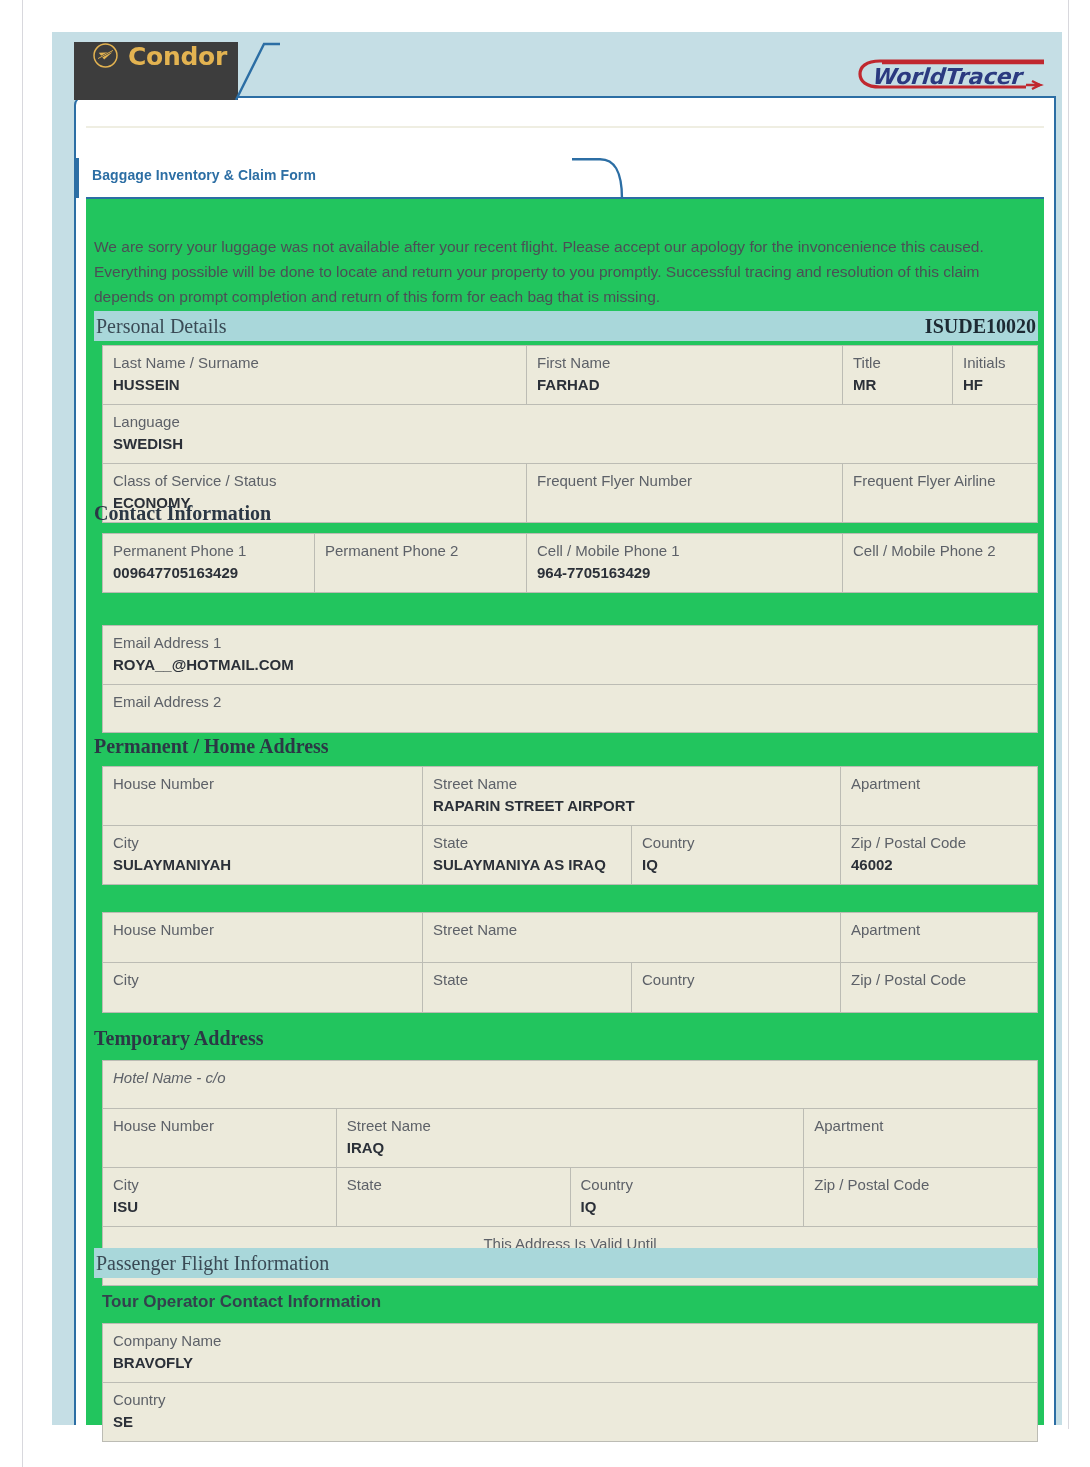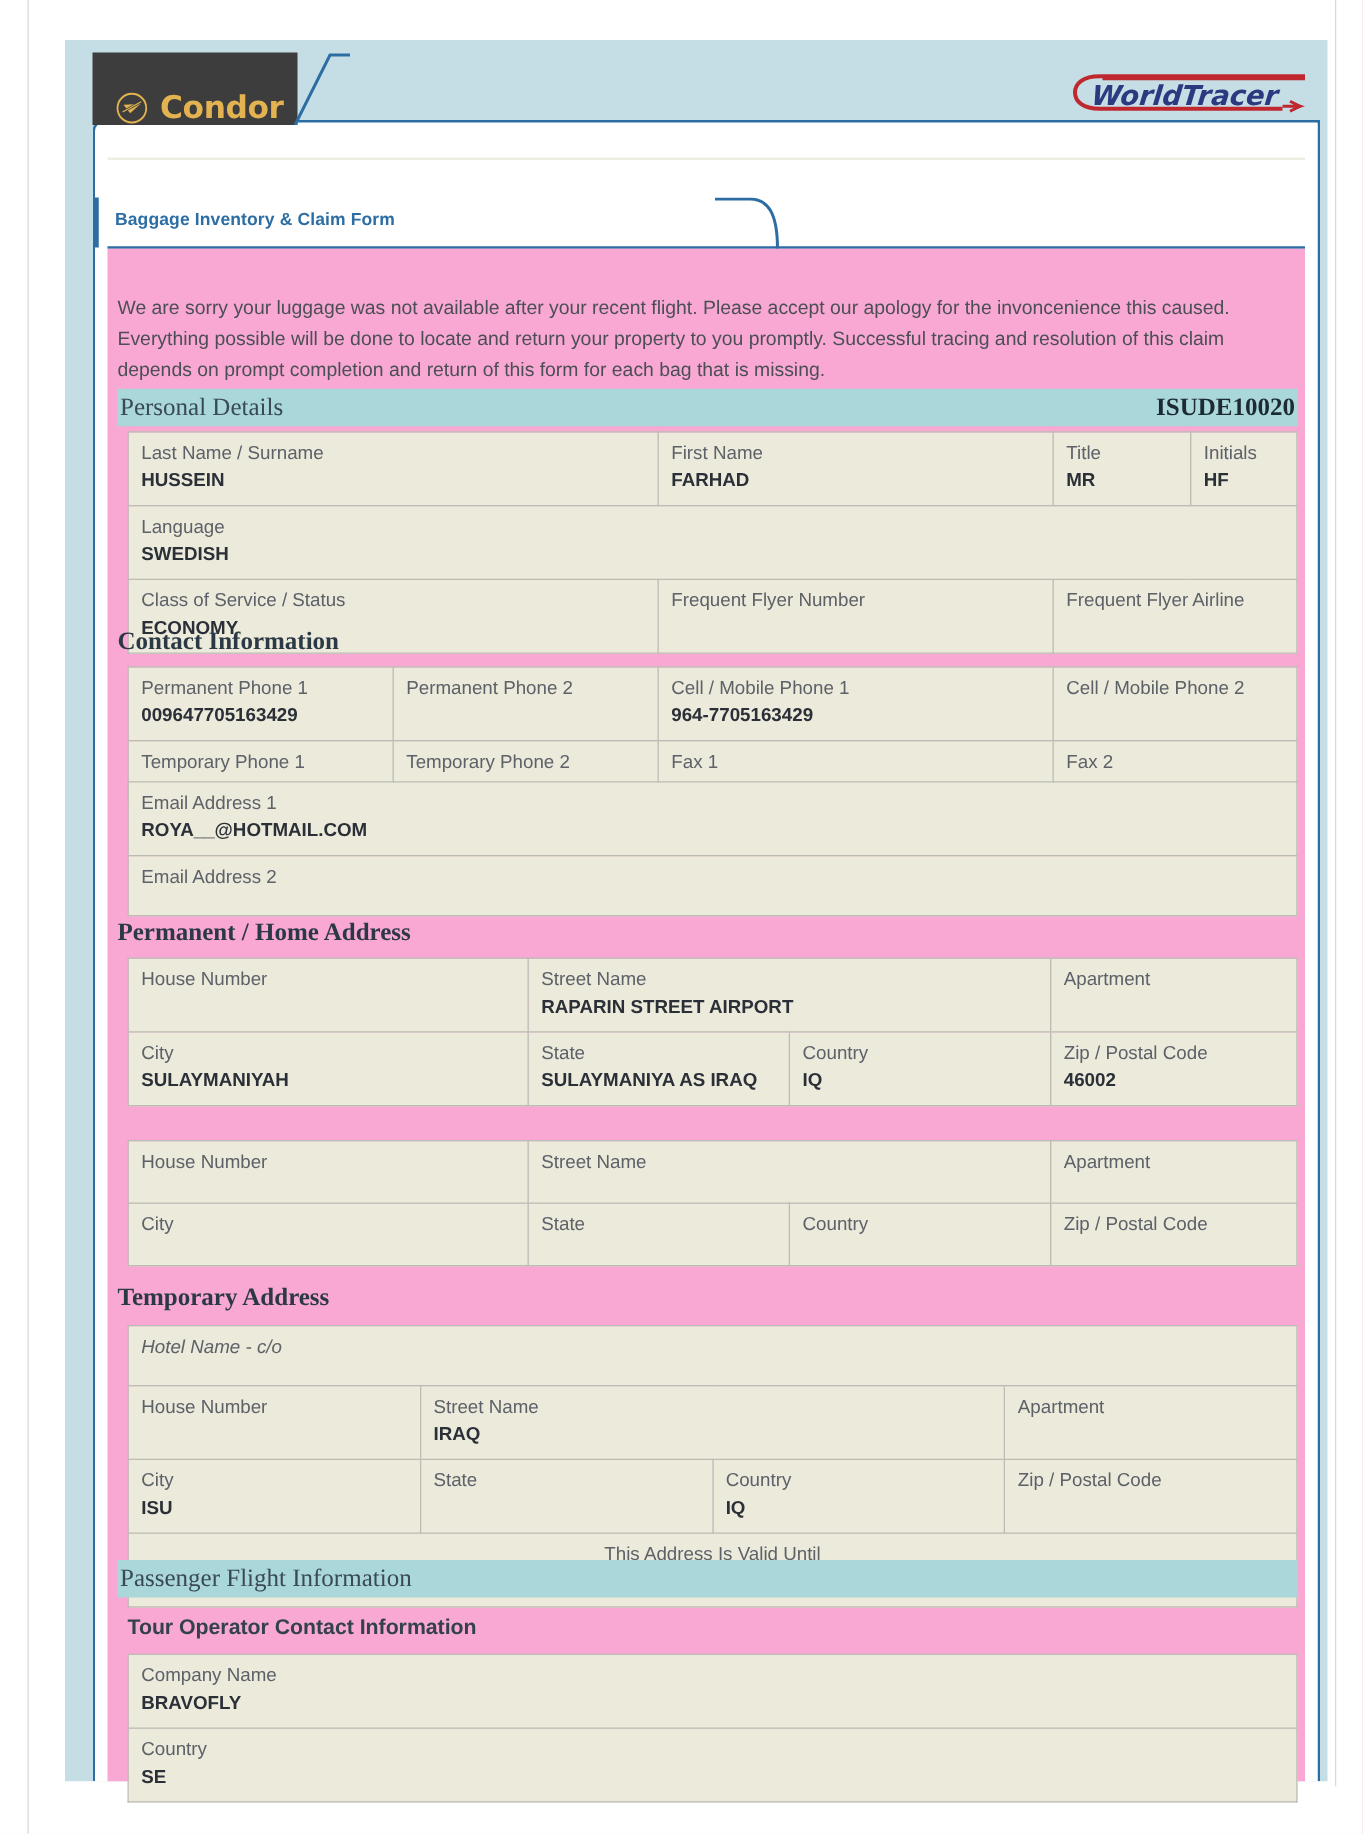--- a/index.html
+++ b/index.html
@@ -18,21 +18,21 @@
   
   .page-bg{position:absolute;left:52px;top:32px;width:1010px;height:1393px;background:#c5dee5;}
 
   
   .sheet{position:absolute;left:74px;top:96px;width:982px;height:1329px;background:#ffffff;
          border-top:2px solid #2c6ea4;border-left:2px solid #2c6ea4;border-right:2px solid #2c6ea4;
          border-radius:9px 0 0 0;box-sizing:border-box;}
 
   
   .condor-logo{position:absolute;left:74px;top:42px;width:164px;height:58px;background:#3d3d3d;
-               display:flex;align-items:flex-end;gap:9px;padding-left:18px;box-sizing:border-box;}
+               display:flex;align-items:flex-start;gap:9px;padding-left:18px;box-sizing:border-box;}
   .condor-mark{width:27px;height:27px;flex:0 0 auto;}
   .condor-word{color:#e3b351;font-size:25px;font-weight:bold;letter-spacing:-0.3px;
                font-family:"DejaVu Sans", sans-serif;}
 
   
   .tab-slope{position:absolute;left:234px;top:42px;width:46px;height:58px;}
 
   
   .wt-logo{position:absolute;left:848px;top:52px;width:200px;height:50px;}
 
@@ -40,21 +40,21 @@
   .header-rule{position:absolute;left:86px;top:126px;width:958px;height:2px;background:#efeee2;}
 
   
   .title-rule{position:absolute;left:86px;top:197px;width:958px;height:2px;background:#2c6ea4;}
   .form-tab-border-l{position:absolute;left:76px;top:158px;width:3px;height:40px;background:#2c6ea4;}
   .form-tab-title{position:absolute;left:92px;top:167px;font-size:14px;font-weight:bold;color:#2c6ea4;
                   letter-spacing:0.1px;}
   .form-tab-curve{position:absolute;left:572px;top:158px;width:52px;height:42px;}
 
   
-  .content{position:absolute;left:86px;top:199px;width:958px;height:1226px;background:#f9a8d4;
+  .content{position:absolute;left:86px;top:199px;width:958px;height:1226px;background:#22c55e;
            box-sizing:border-box;}
 
   .intro{position:absolute;left:8px;top:19px;width:944px;font-size:15.5px;line-height:25px;
          color:#4b4f55;}
 
   
   .band{position:absolute;left:8px;width:944px;height:30px;background:#a9d7da;
         display:flex;align-items:center;justify-content:space-between;padding:0 2px;box-sizing:border-box;}
   .band-title{font-family:"Liberation Serif", serif;font-size:20px;color:#3a4a55;}
   .band-ref{font-family:"Liberation Serif", serif;font-size:20px;font-weight:bold;color:#1d2a33;}
@@ -188,38 +188,20 @@
         </td>
         <td style="width:316px;">
           <span class="lbl">Cell / Mobile Phone 1</span>
           <span class="val">964-7705163429</span>
         </td>
         <td>
           <span class="lbl">Cell / Mobile Phone 2</span>
           <span class="val"></span>
         </td>
       </tr>
-      <tr>
-        <td style="width:212px;height:48px;">
-          <span class="lbl">Temporary Phone 1</span>
-          <span class="val"></span>
-        </td>
-        <td style="width:212px;">
-          <span class="lbl">Temporary Phone 2</span>
-          <span class="val"></span>
-        </td>
-        <td style="width:316px;">
-          <span class="lbl">Fax 1</span>
-          <span class="val"></span>
-        </td>
-        <td>
-          <span class="lbl">Fax 2</span>
-          <span class="val"></span>
-        </td>
-      </tr>
     </tbody>
       </table>
 
     <table class="tbl" style="top:426px;">
       <tbody>
           <tr>
         <td>
           <span class="lbl">Email Address 1</span>
           <span class="val">ROYA__@HOTMAIL.COM</span>
         </td>

